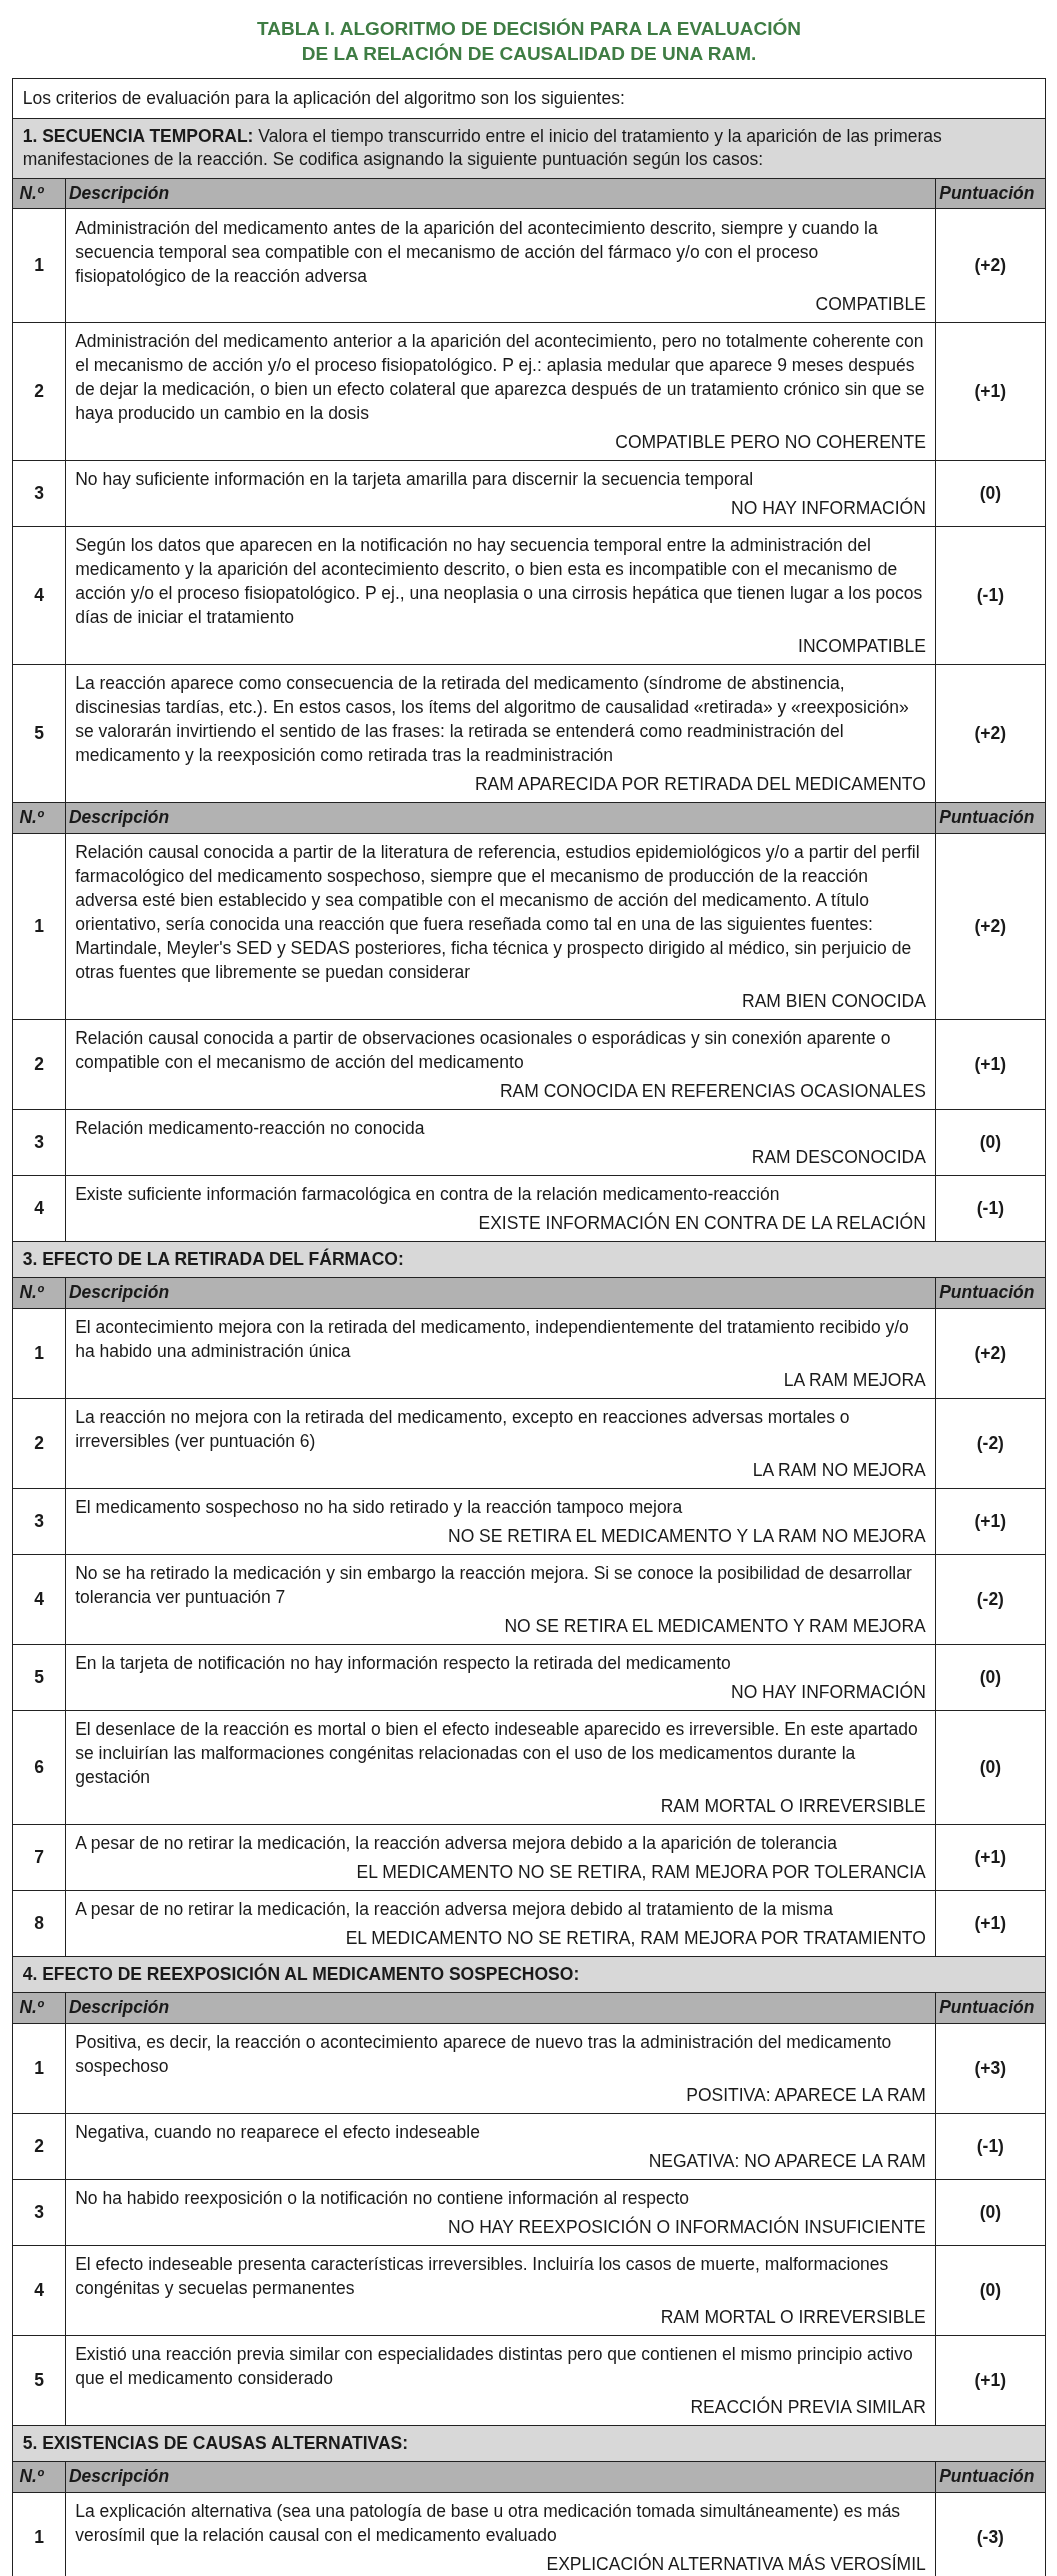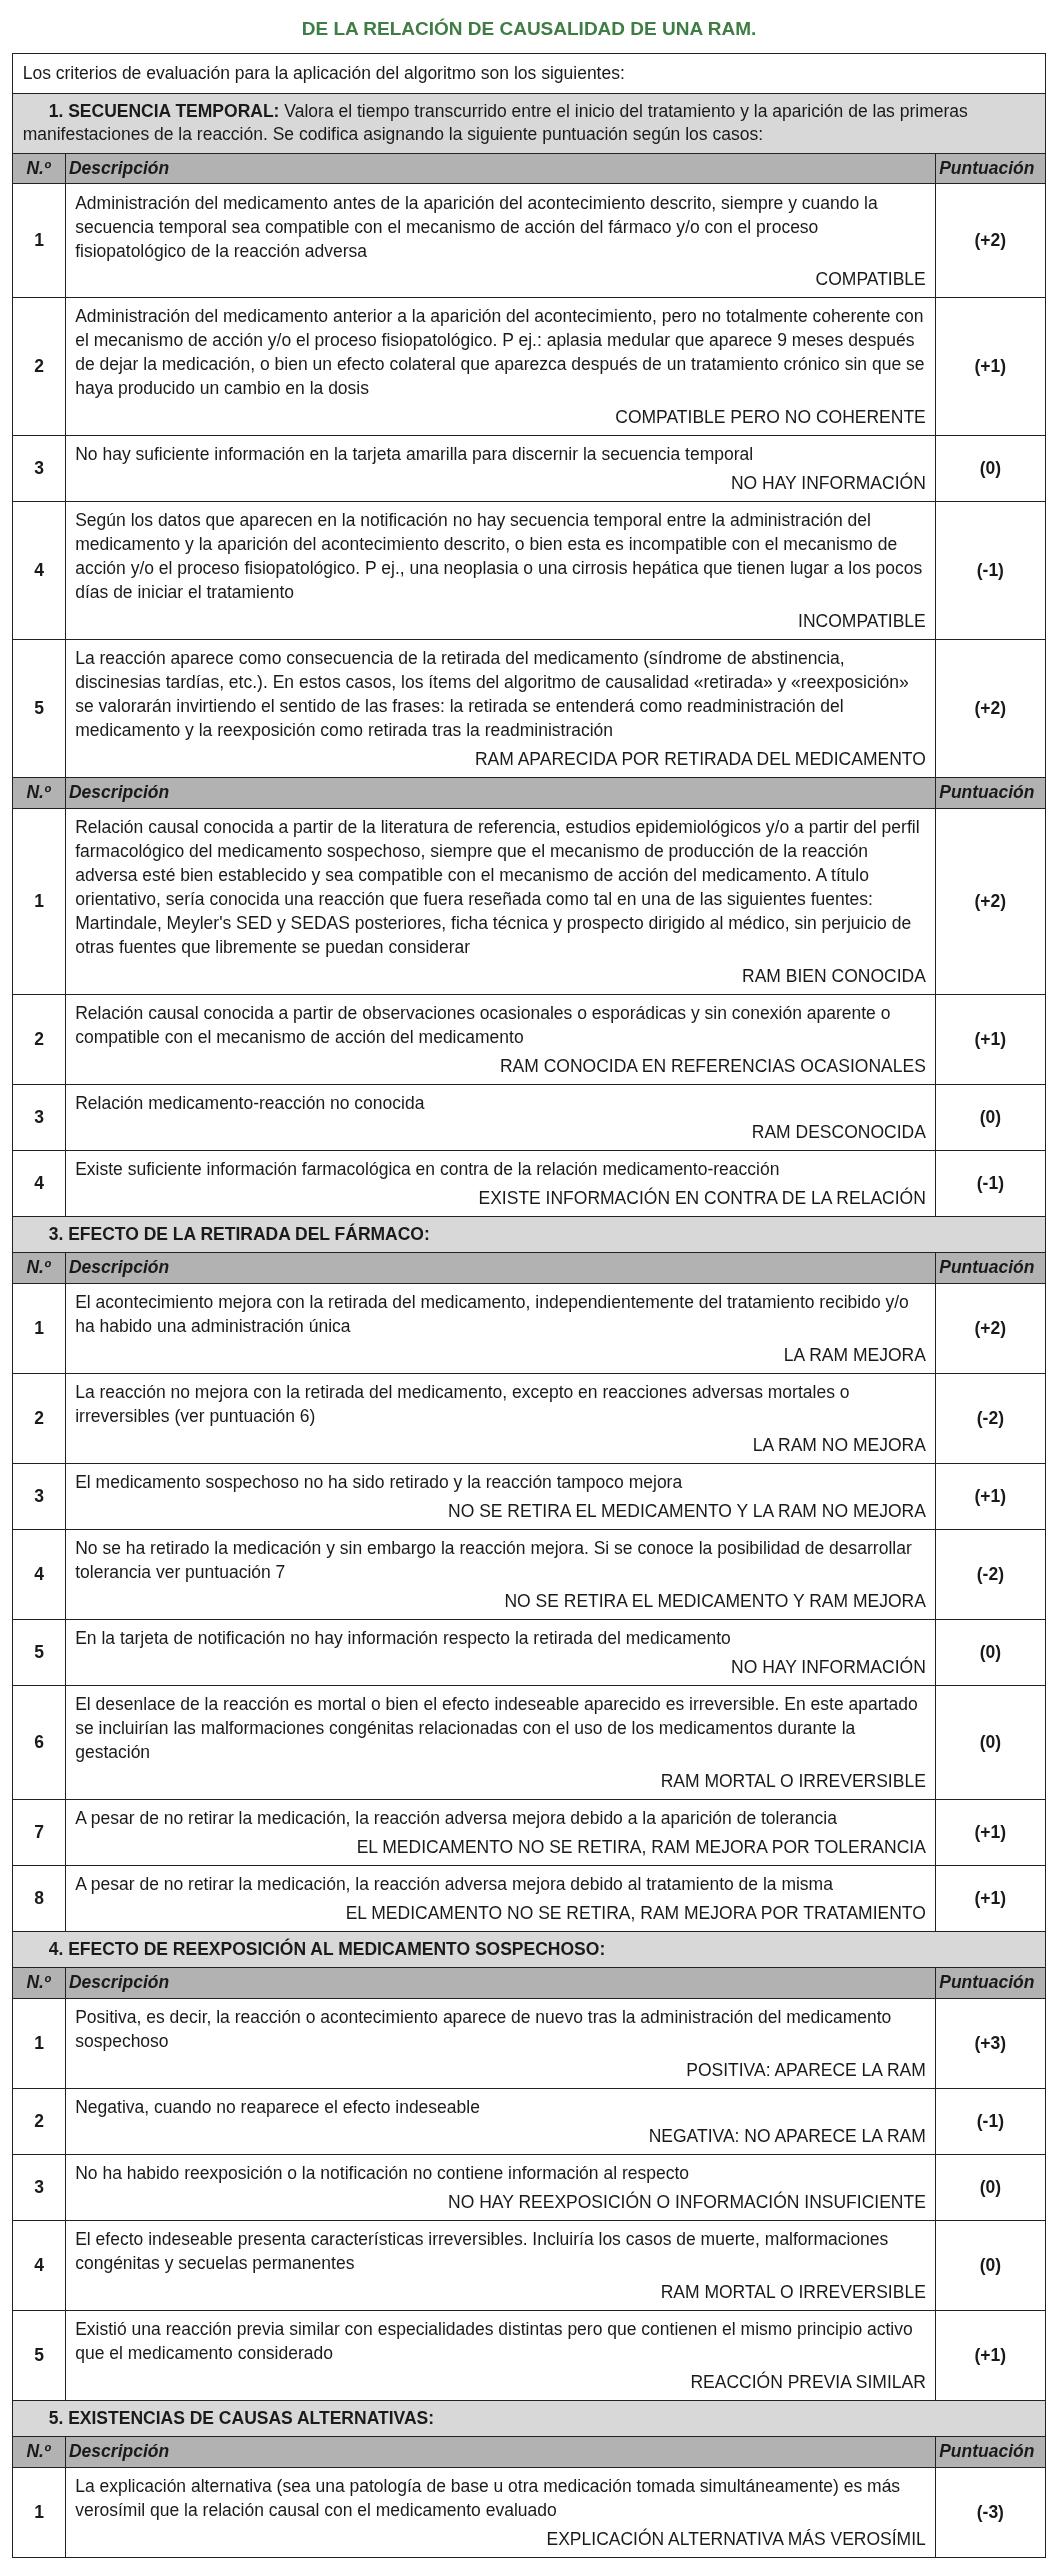--- a/index.html
+++ b/index.html
@@ -46,30 +46,30 @@
   .sec td:last-child{border-right:none;}
   #sections table:last-child tr:last-child td{border-bottom:none;}
   col.col-num{width:52px;}
   col.col-score{width:109px;}
   td.heading{
     background:var(--heading-bg,#d8d8d8);
     font-size:17.5px;
     line-height:23px;
     padding:6.2px 9.3px;
   }
-  td.heading .hb{font-weight:bold;margin-left:26px;}
+  td.heading .hb{font-weight:bold;}
   td.colhead{
     background:var(--colhead-bg,#b2b2b2);
     font-weight:bold;
     font-style:italic;
     font-size:17.5px;
     line-height:21.6px;
     padding:4.1px 3.1px;
   }
-  td.colhead.colhead-num{text-align:left;padding-left:13px;}
+  td.colhead.colhead-num{text-align:left;padding-left:6px;}
   td.num{
     text-align:center;
     font-weight:bold;
     font-size:17.5px;
   }
   td.desc{
     vertical-align:top;
     font-size:17.5px;
     line-height:24px;
     padding:6.2px 9.3px;
@@ -85,20 +85,21 @@
     font-weight:bold;
     font-size:17.5px;
   }
 </style>
 </head>
 <body>
 
 <div class="page">
 
   <div class="title">
+    <div>TABLA I. ALGORITMO DE DECISIÓN PARA LA EVALUACIÓN</div>
     <div>DE LA RELACIÓN DE CAUSALIDAD DE UNA RAM.</div>
   </div>
 
   <div class="outer">
     <div class="intro">Los criterios de evaluación para la aplicación del algoritmo son los siguientes:</div>
     <div id="sections">
         <table class="sec">
           <colgroup>
             <col class="col-num">
             <col class="col-desc">

